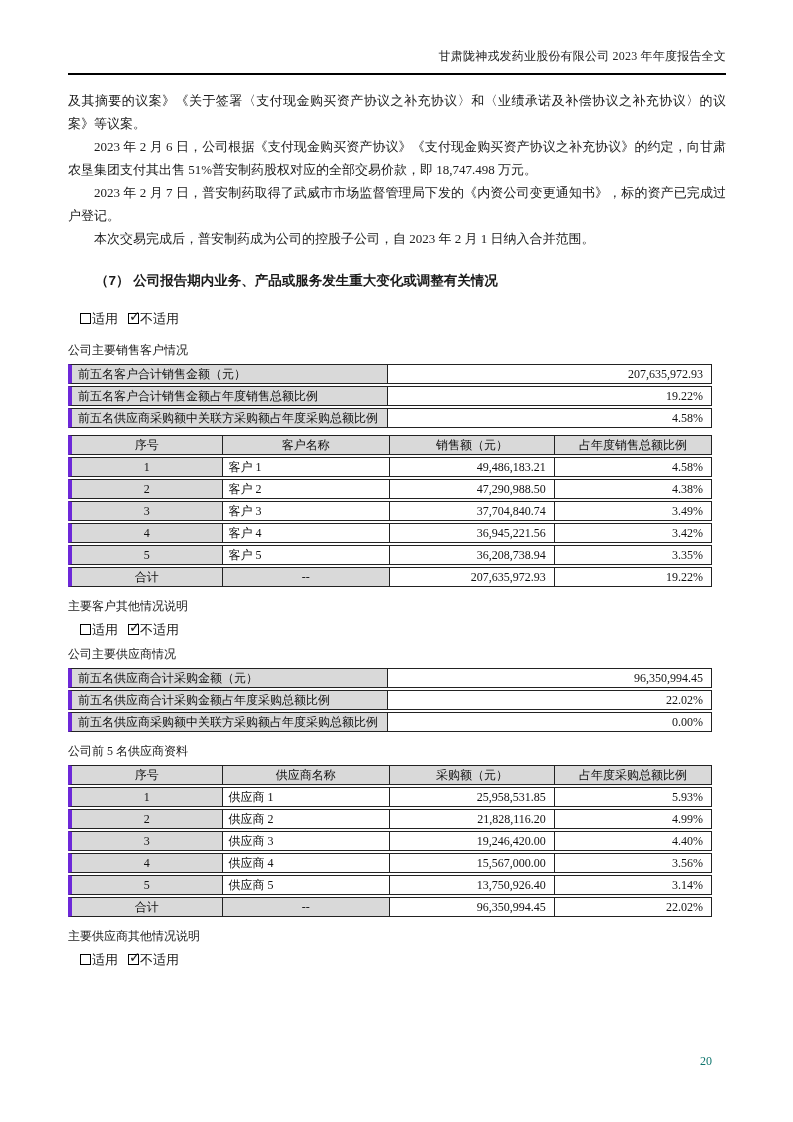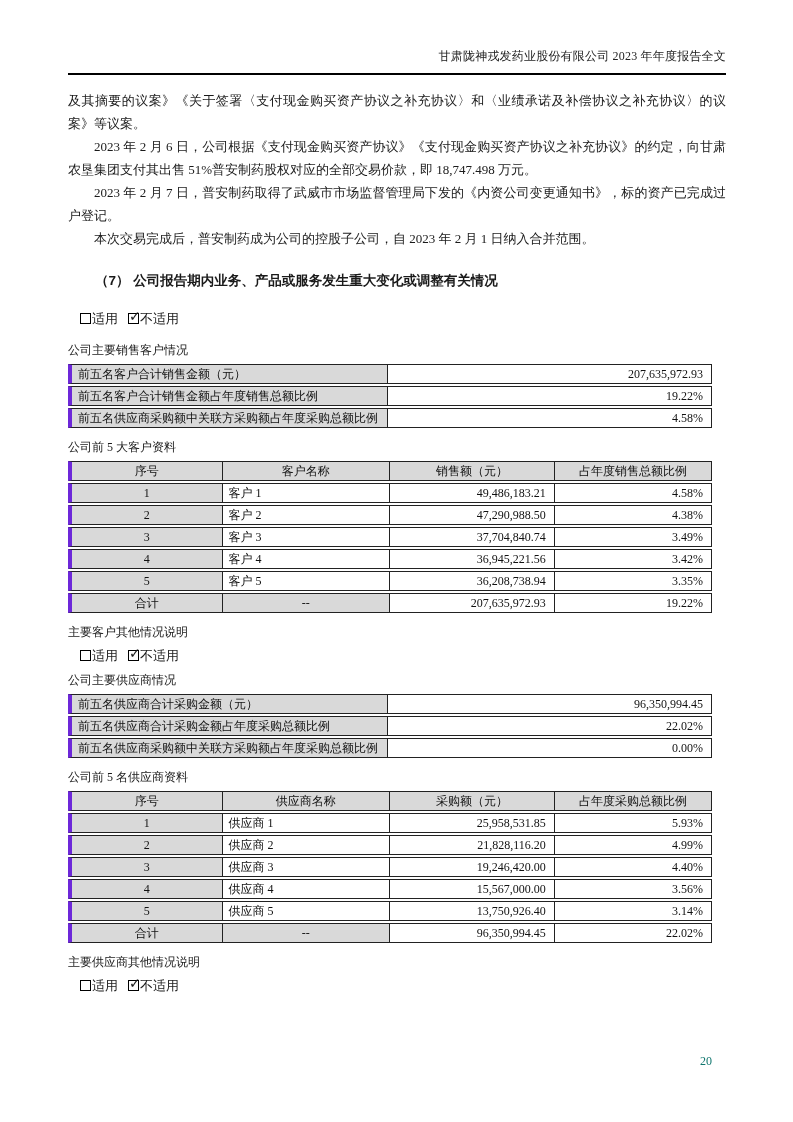--- a/index.html
+++ b/index.html
@@ -138,21 +138,20 @@
         <td class="shade al">前五名客户合计销售金额占年度销售总额比例</td>
         <td class="ar">19.22%</td>
       </tr>
       <tr>
         <td class="shade al">前五名供应商采购额中关联方采购额占年度采购总额比例</td>
         <td class="ar">4.58%</td>
       </tr>
     </tbody>
   </table>
 
-  <div class="tbl-label tight">公司前 5 大客户资料</div>
 
   <table class="rpt">
     <tbody>
       <tr>
         <th class="shade ac col-idx">序号</th>
         <th class="shade ac col-name">客户名称</th>
         <th class="shade ac col-amt">销售额（元）</th>
         <th class="shade ac col-ratio">占年度销售总额比例</th>
       </tr>
       <tr>

